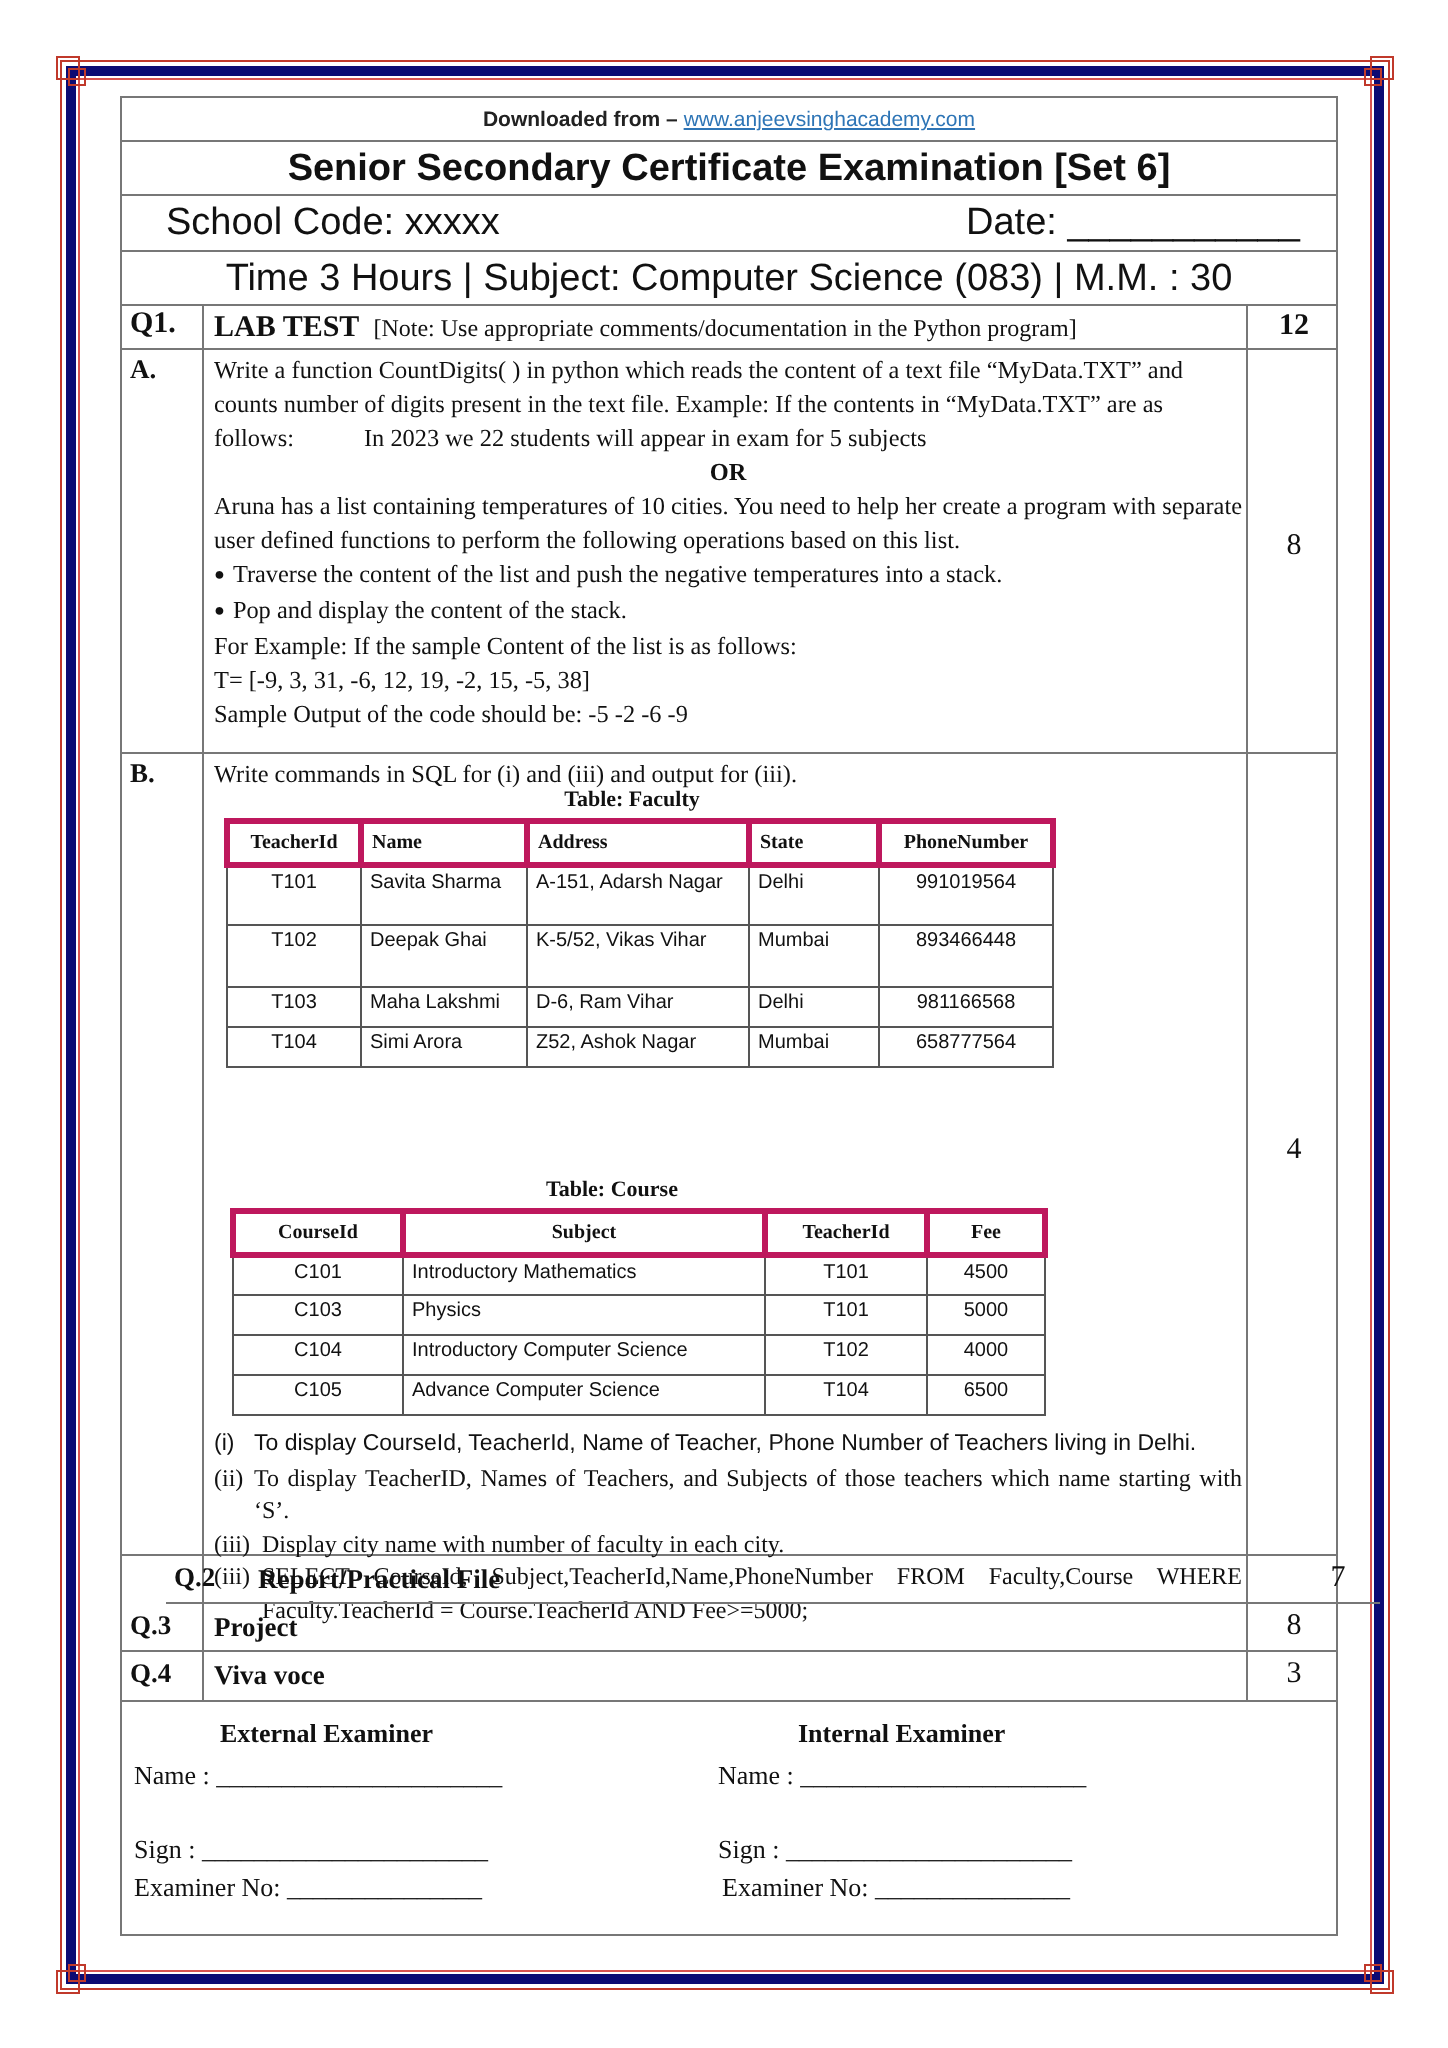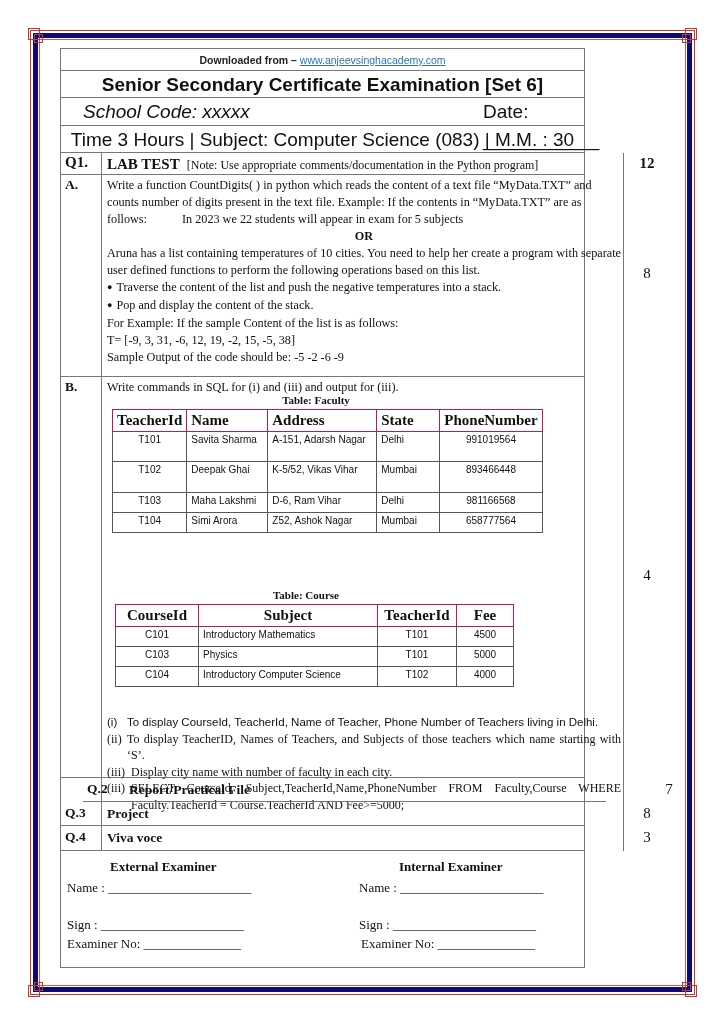--- a/index.html
+++ b/index.html
@@ -6,47 +6,47 @@
   body { width:724px; height:1024px; position:relative; overflow:hidden; font-family:"Liberation Serif", serif; color:#111; }
 
   
   .red-outer { position:absolute; left:30px; top:30px; width:665px; height:965px; border:1px solid #c0392b; box-sizing:border-box; }
   .navy { position:absolute; left:33px; top:33px; width:659px; height:959px; border:5px solid #0b0b73; box-sizing:border-box; }
   .red-inner { position:absolute; left:39px; top:39px; width:647px; height:947px; border:1px solid #d9534f; box-sizing:border-box; }
   .corner { position:absolute; width:12px; height:12px; border:1px solid #c0392b; box-sizing:border-box; }
   .corner.b { width:9px; height:9px; }
 
   
-  .frame { position:absolute; left:60px; top:48px; width:525px; height:920px; border:1px solid #777; box-sizing:border-box; }
+  .frame { position:absolute; left:60px; top:48px; width:609px; height:920px; border:1px solid #777; box-sizing:border-box; }
 
   .row { position:absolute; left:0; width:100%; border-bottom:1px solid #777; box-sizing:border-box; }
   .sans { font-family:"Liberation Sans", sans-serif; }
 
   .dl { top:0; height:22px; text-align:center; font-size:10.5px; font-weight:bold; line-height:22px; color:#222; }
   .dl a { color:#2e75b6; text-decoration:underline; font-weight:normal; }
   .title { top:22px; height:27px; text-align:center; font-size:19px; font-weight:bold; line-height:27px; }
   .school { top:49px; height:28px; font-size:19px; line-height:28px; }
-  .school .l { position:absolute; left:22px;font-style:italic; }
+  .school .l { position:absolute; left:22px; }
   .school .r { position:absolute; left:422px; }
   .time { top:77px; height:27px; text-align:center; font-size:19px; line-height:27px; }
 
   
   .vline { position:absolute; width:1px; background:#777; }
   .qlabel { position:absolute; left:4px; font-weight:bold; font-size:13.5px; }
   .qtext { position:absolute; left:46px; width:514px; font-size:12.2px; line-height:17px; }
   .marks { position:absolute; left:563px; width:46px; text-align:center; font-size:14px; }
 
   .bold { font-weight:bold; }
   .hl { top:104px; height:22px; }
   p { margin:0; }
   .center { text-align:center; }
   .bullet::before { content:"\25CF"; font-size:9px; margin-right:4px; position:relative; top:-1px; }
 
   table.t { border-collapse:collapse; position:absolute; font-family:"Liberation Sans", sans-serif; font-size:10px; }
-  table.t th { font-family:"Liberation Serif", serif; font-weight:bold; font-size:15px; border:1px solid #be185d; padding:2px 4px; height:15px; }
+  table.t th { font-family:"Liberation Serif", serif; font-weight:bold; font-size:10px; border:3px solid #be185d; padding:2px 4px; height:15px; }
   table.t td { border:1px solid #555; padding:2px 4px; vertical-align:top; }
   .tcap { position:absolute; font-weight:bold; font-size:11px; text-align:center; }
 
   .ol { position:absolute; left:46px; width:514px; font-size:12px; line-height:16.5px; }
   .ol .it { display:flex; text-align:justify; }
   .ol .it .n { width:20px; flex:0 0 auto; }
   .ol .it.w .n { width:24px; }
   .ol .it .x { flex:1; }
   .sansitem { font-family:"Liberation Sans", sans-serif; font-size:11.5px; }
 
@@ -179,20 +179,26 @@
           <td>Physics</td>
           <td class="center">T101</td>
           <td class="center">5000</td>
         </tr>
         <tr style="height:20px;">
           <td class="center">C104</td>
           <td>Introductory Computer Science</td>
           <td class="center">T102</td>
           <td class="center">4000</td>
         </tr>
+        <tr style="height:20px;">
+          <td class="center">C105</td>
+          <td>Advance Computer Science</td>
+          <td class="center">T104</td>
+          <td class="center">6500</td>
+        </tr>
       </tbody>
     </table>
 
     <div class="ol" style="top:337px;">
       <div class="it sansitem">
         <span class="n">(i)</span>
         <span class="x">To display CourseId, TeacherId, Name of Teacher, Phone Number of Teachers living in Delhi.</span>
       </div>
       <div class="it">
         <span class="n">(ii)</span>

